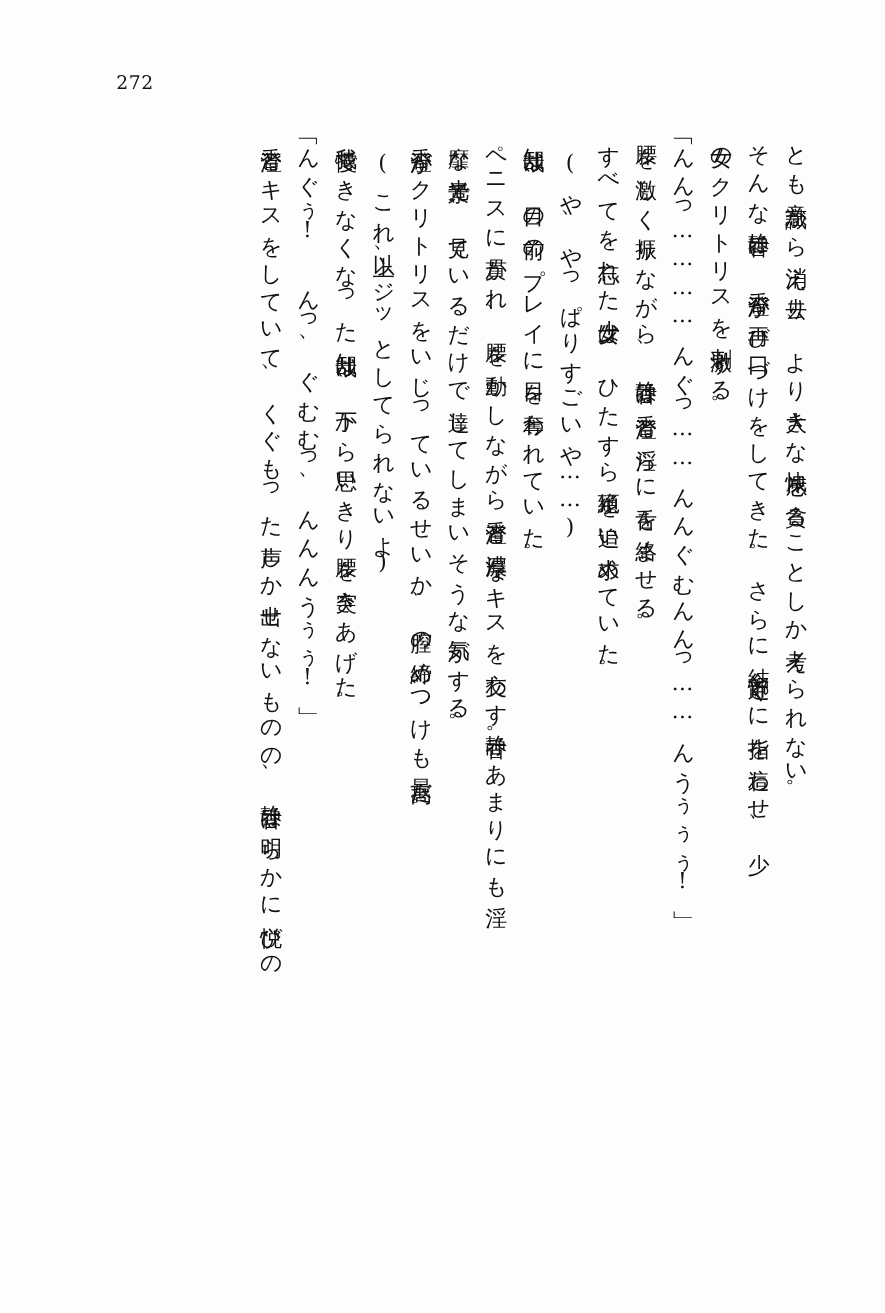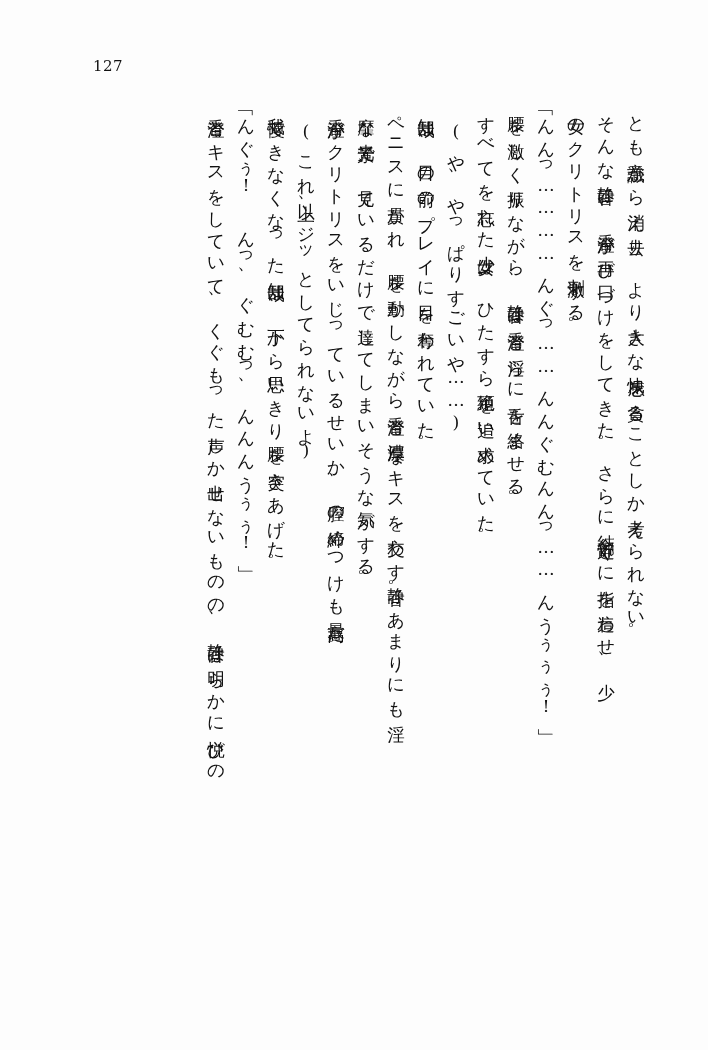--- a/index.html
+++ b/index.html
@@ -68,21 +68,21 @@
 
   .col-inner {
     display: block;
   }
 </style>
 </head>
 <body>
 
 <div class="page">
 
-  <div class="page-number">127</div>
+  <div class="page-number">272</div>
 
   <div class="text-block">
 
     <div class="column"><span class="col-inner">とも意識から消え去り、より大きな快感を貪ることしか考えられない。</span></div>
 
     <div class="column"><span class="col-inner">そんな静香に、香澄が再び口づけをしてきた。さらに結合部近くに指を這わせ、少</span></div>
 
     <div class="column"><span class="col-inner">女のクリトリスを刺激する。</span></div>
 
     <div class="column"><span class="col-inner">「んんっ…………んぐっ……んんぐむんんっ……んうぅぅぅ!」</span></div>

